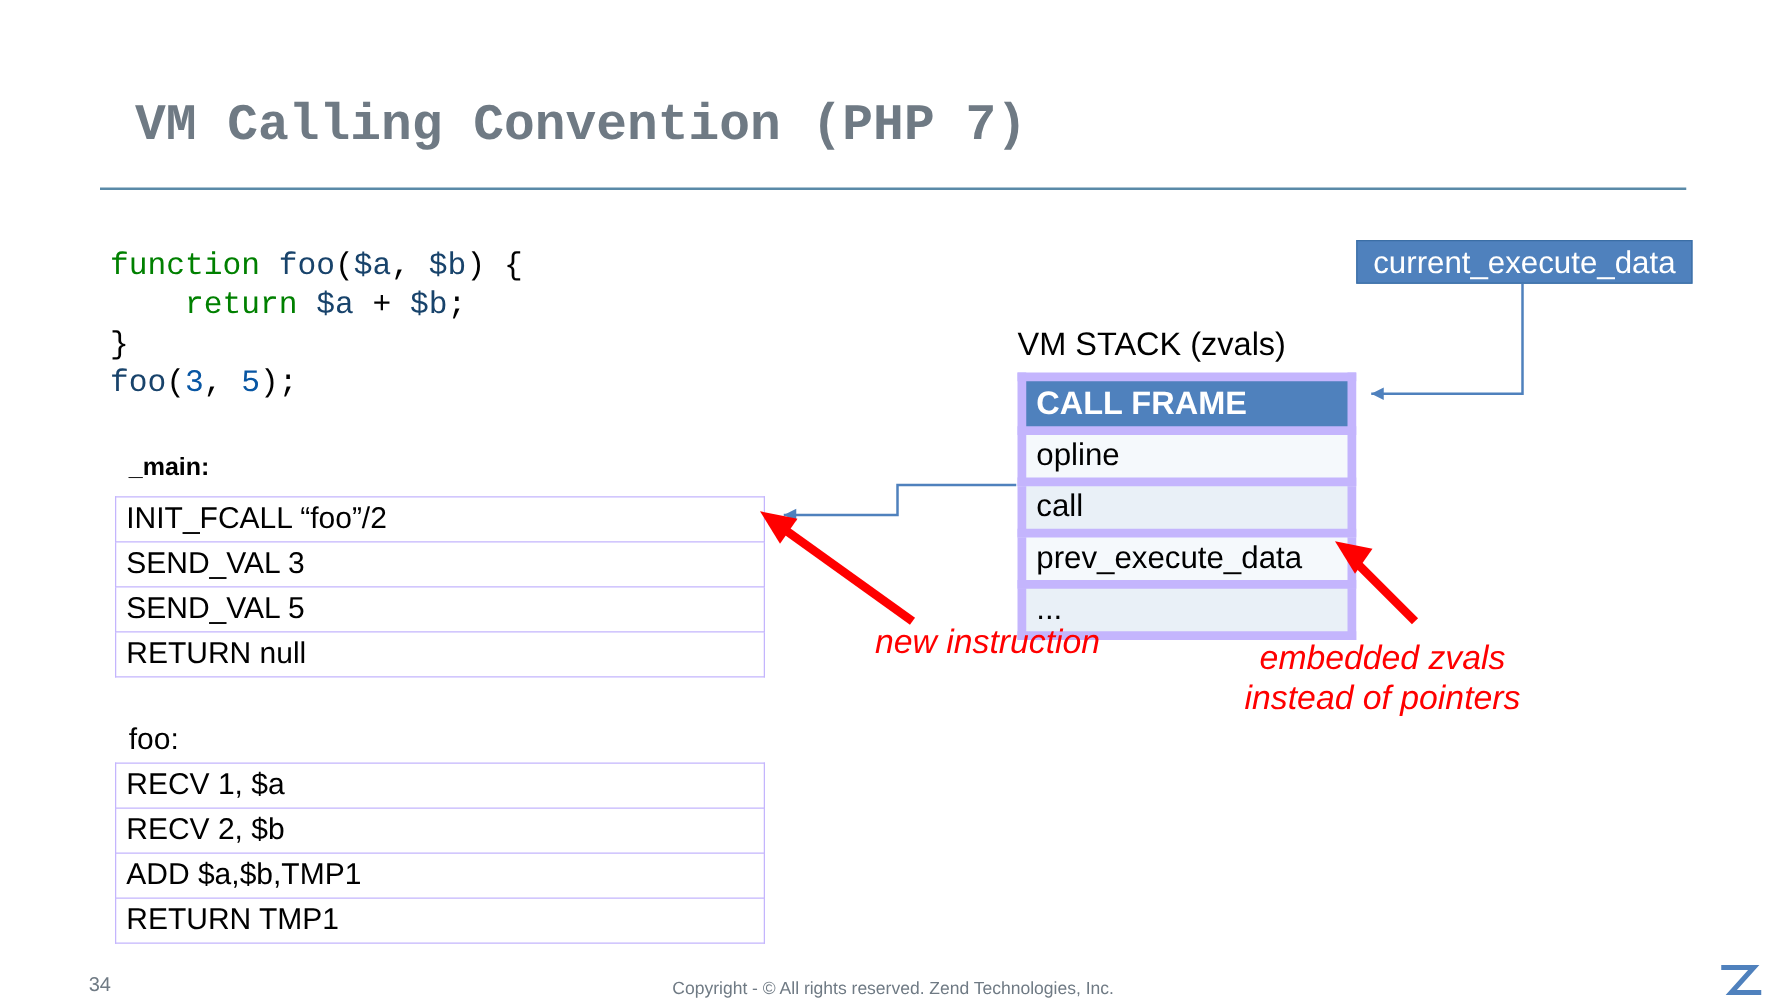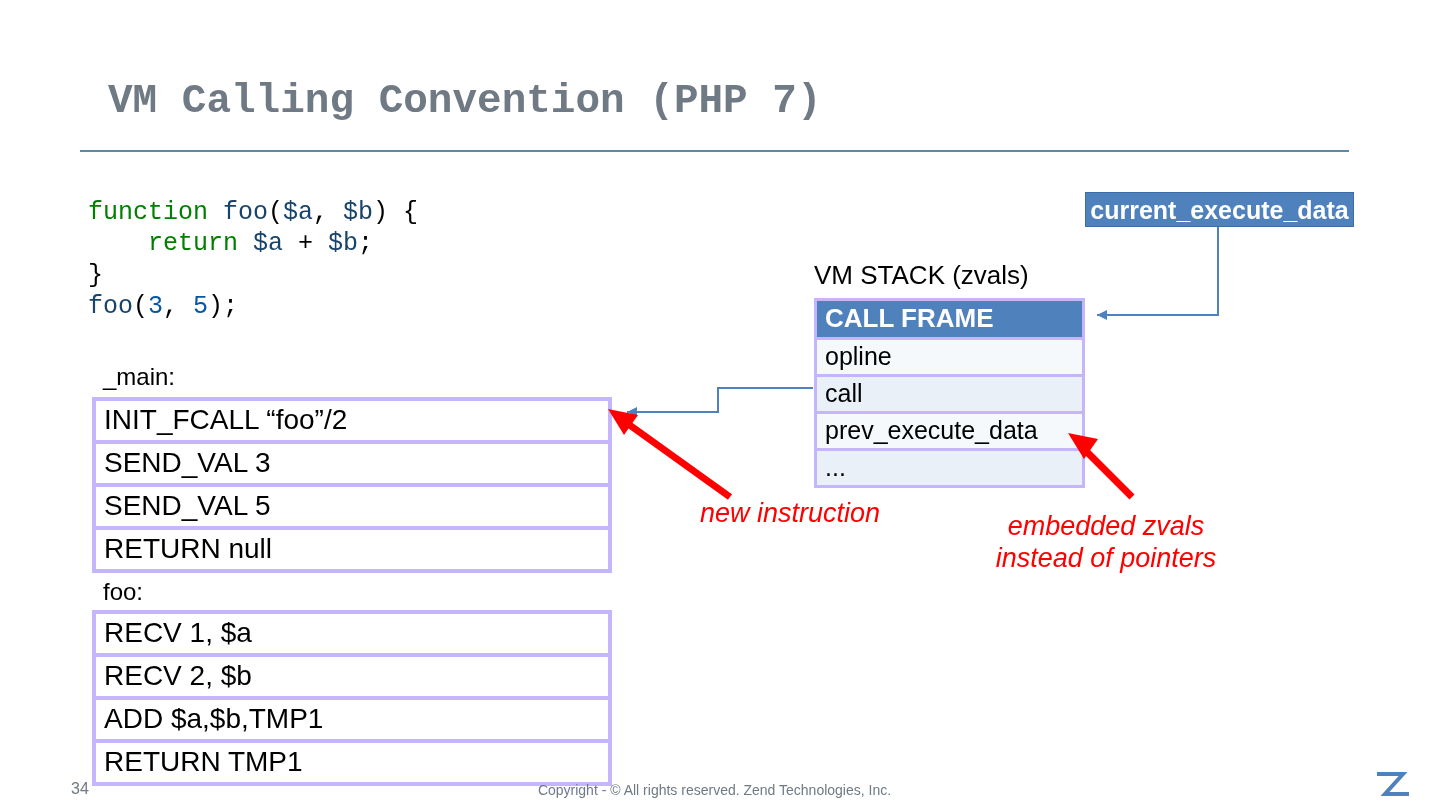--- a/index.html
+++ b/index.html
@@ -45,62 +45,63 @@
   }
   .kw { color: #008000; }
   .var { color: #18436b; }
   .fn { color: #18436b; }
   .lit { color: #0856a3; }
 
   .main-label {
     position: absolute;
     top: 363px;
     left: 103px;
-    font-size: 24px;
-    color: #000;
+    font-size: 20px;
+    color: #000;
+    font-weight: bold;
   }
   .foo-label {
     position: absolute;
     top: 578px;
     left: 103px;
     font-size: 24px;
     color: #000;
   }
   .op-table {
     position: absolute;
     border-collapse: collapse;
     width: 520px;
   }
   #main-table { top: 397px; left: 92px; }
   #foo-table { top: 610px; left: 92px; border-radius: 24px; }
   .op-table td {
-    border: 4px solid #c4b5fd;
+    border: 1px solid #c4b5fd;
     padding: 3px 8px 4px 8px;
-    font-size: 28px;
+    font-size: 24px;
     color: #000;
     background: #fff;
     height: 32px;
   }
 
   .vm-stack-label {
     position: absolute;
     top: 260px;
     left: 814px;
     font-size: 26px;
     color: #000;
   }
   .stack-table {
     position: absolute;
     top: 298px;
     left: 814px;
     border-collapse: collapse;
     width: 271px;
   }
   .stack-table td {
-    border: 3px solid #c4b5fd;
+    border: 7px solid #c4b5fd;
     padding: 2px 8px 3px 8px;
     font-size: 25px;
     color: #000;
     background: #e9f0f7;
   }
   .stack-table .hdr {
     background: #4f81bd;
     color: #fff;
     font-weight: bold;
     font-size: 26px;
@@ -109,21 +110,21 @@
 
   .ced-box {
     position: absolute;
     top: 192px;
     left: 1085px;
     width: 269px;
     height: 35px;
     background: #4f81bd;
     color: #fff;
     font-size: 25px;
-    font-weight: bold;
+    font-weight: normal;
     text-align: center;
     line-height: 35px;
     border: 1px solid #3b6ea5;
   }
 
   .annotation {
     position: absolute;
     color: #ff0000;
     font-style: italic;
     font-size: 27px;

